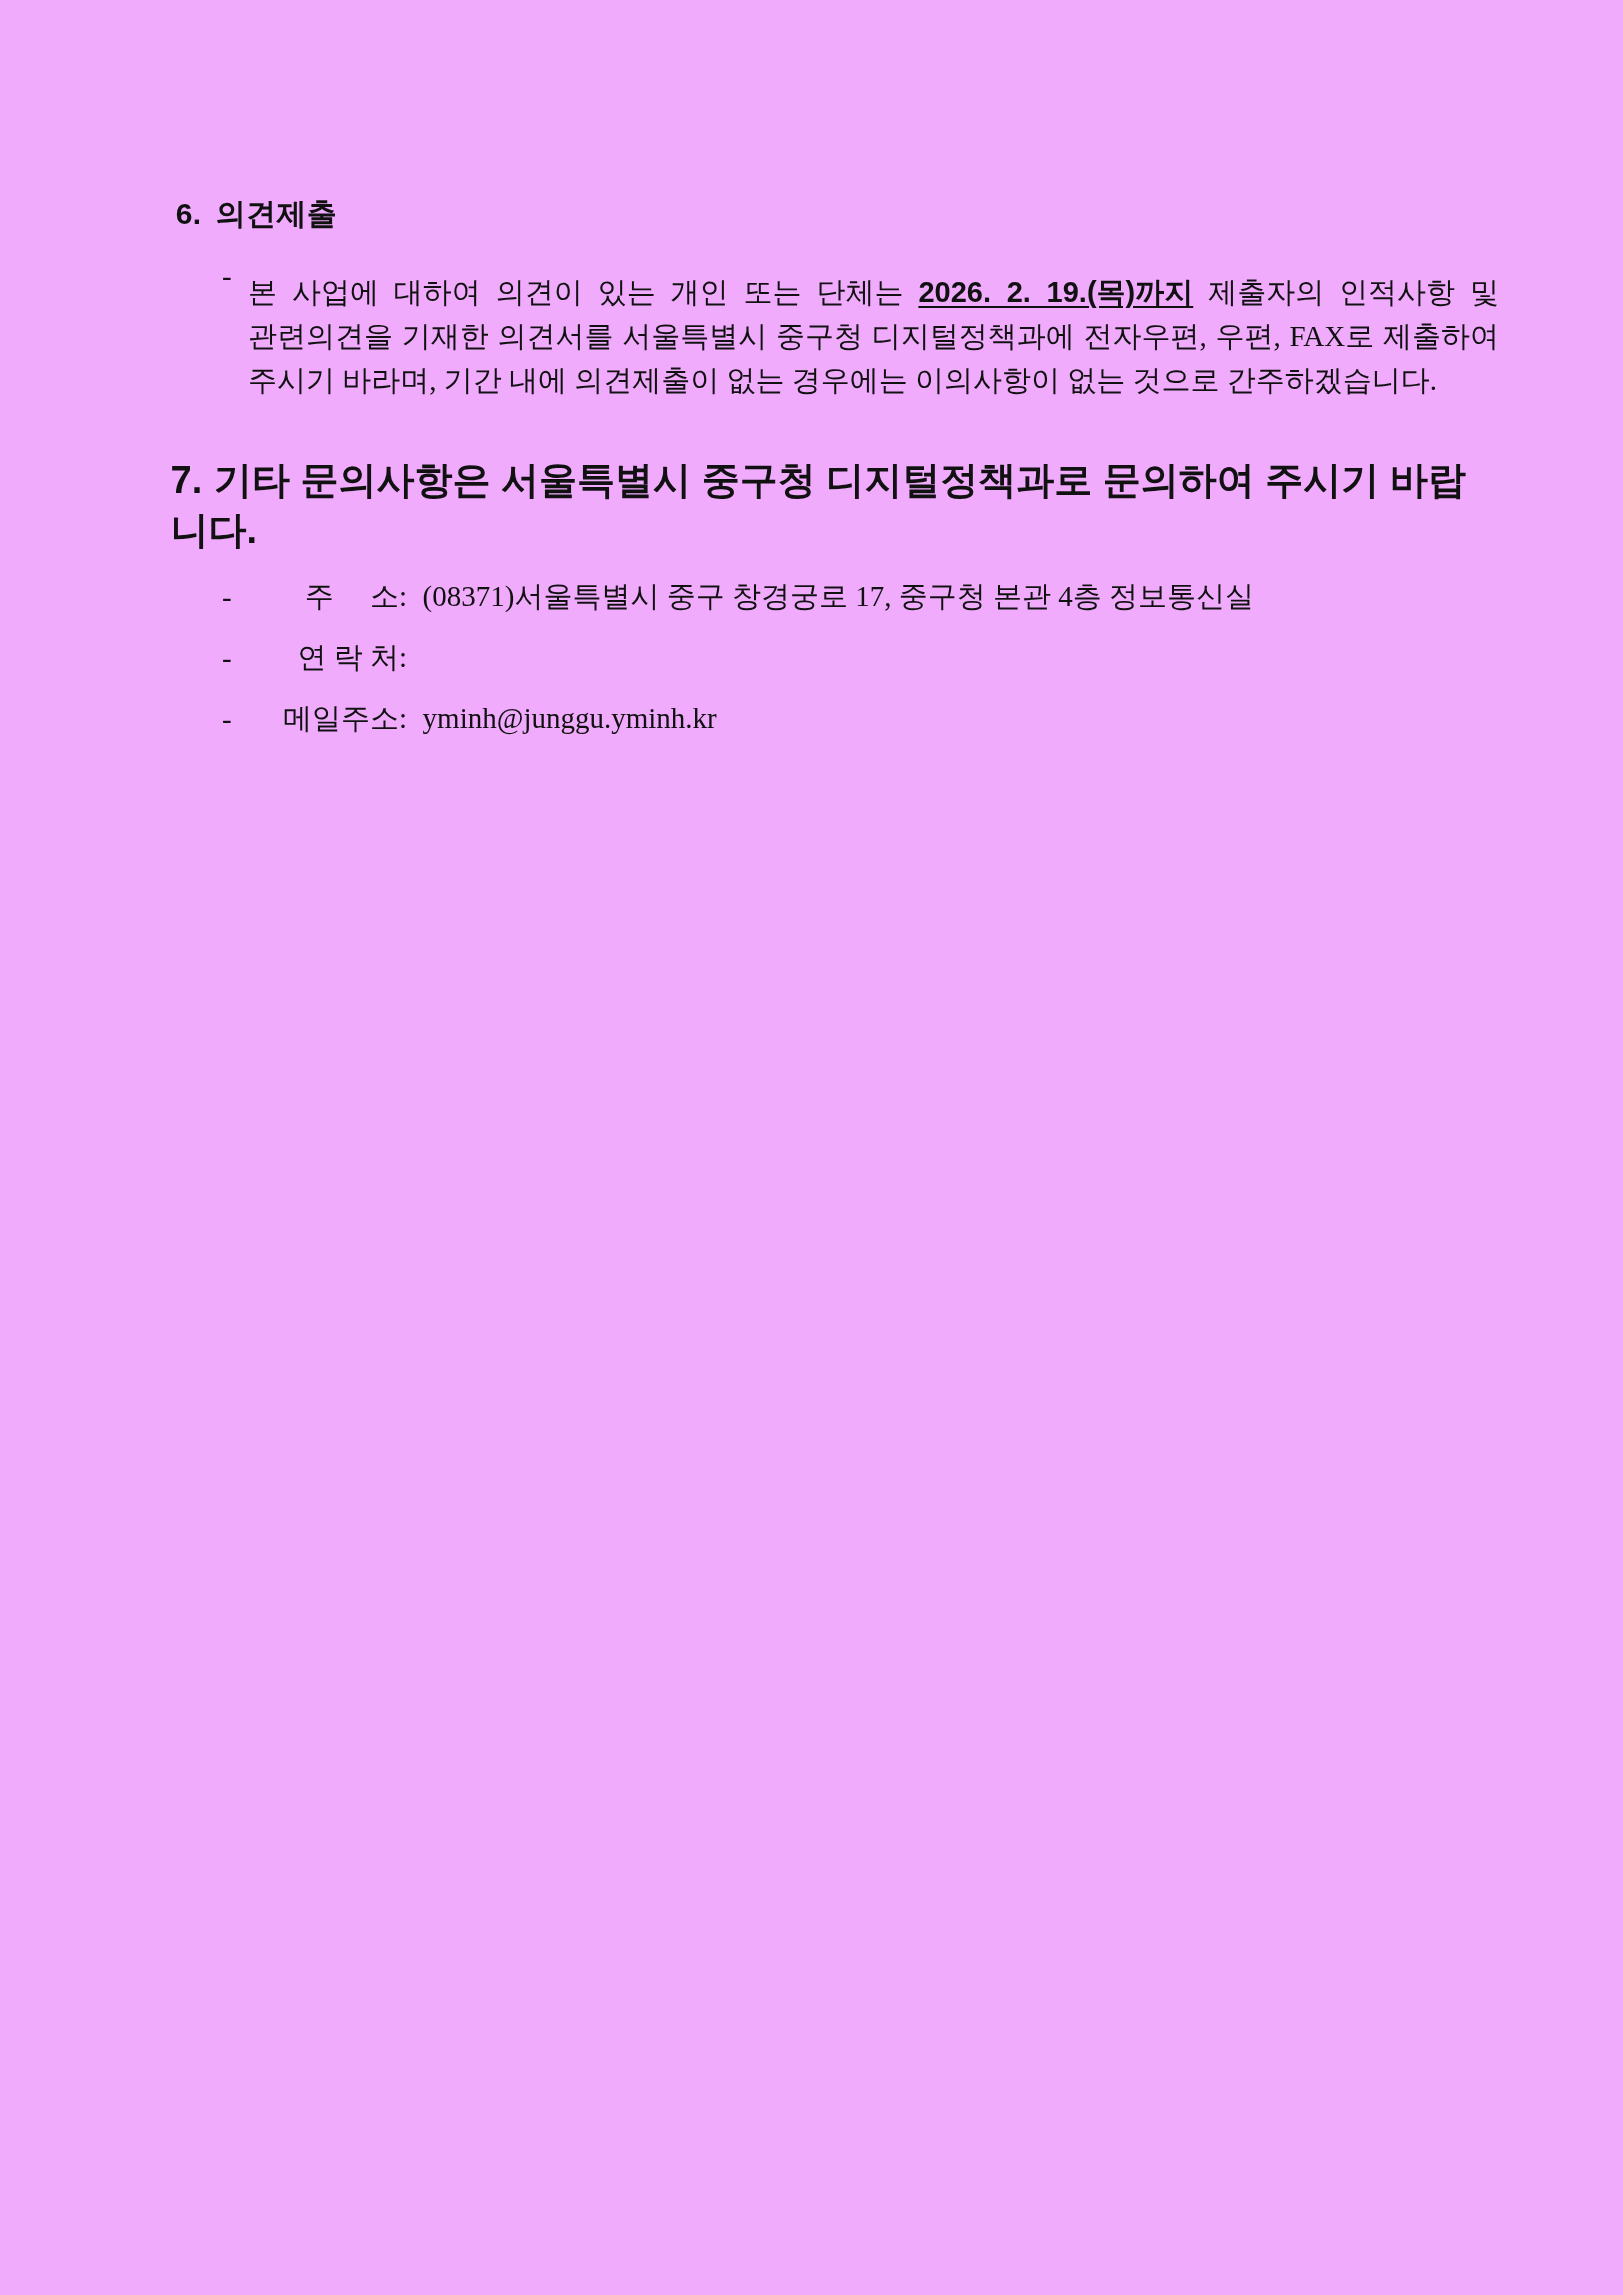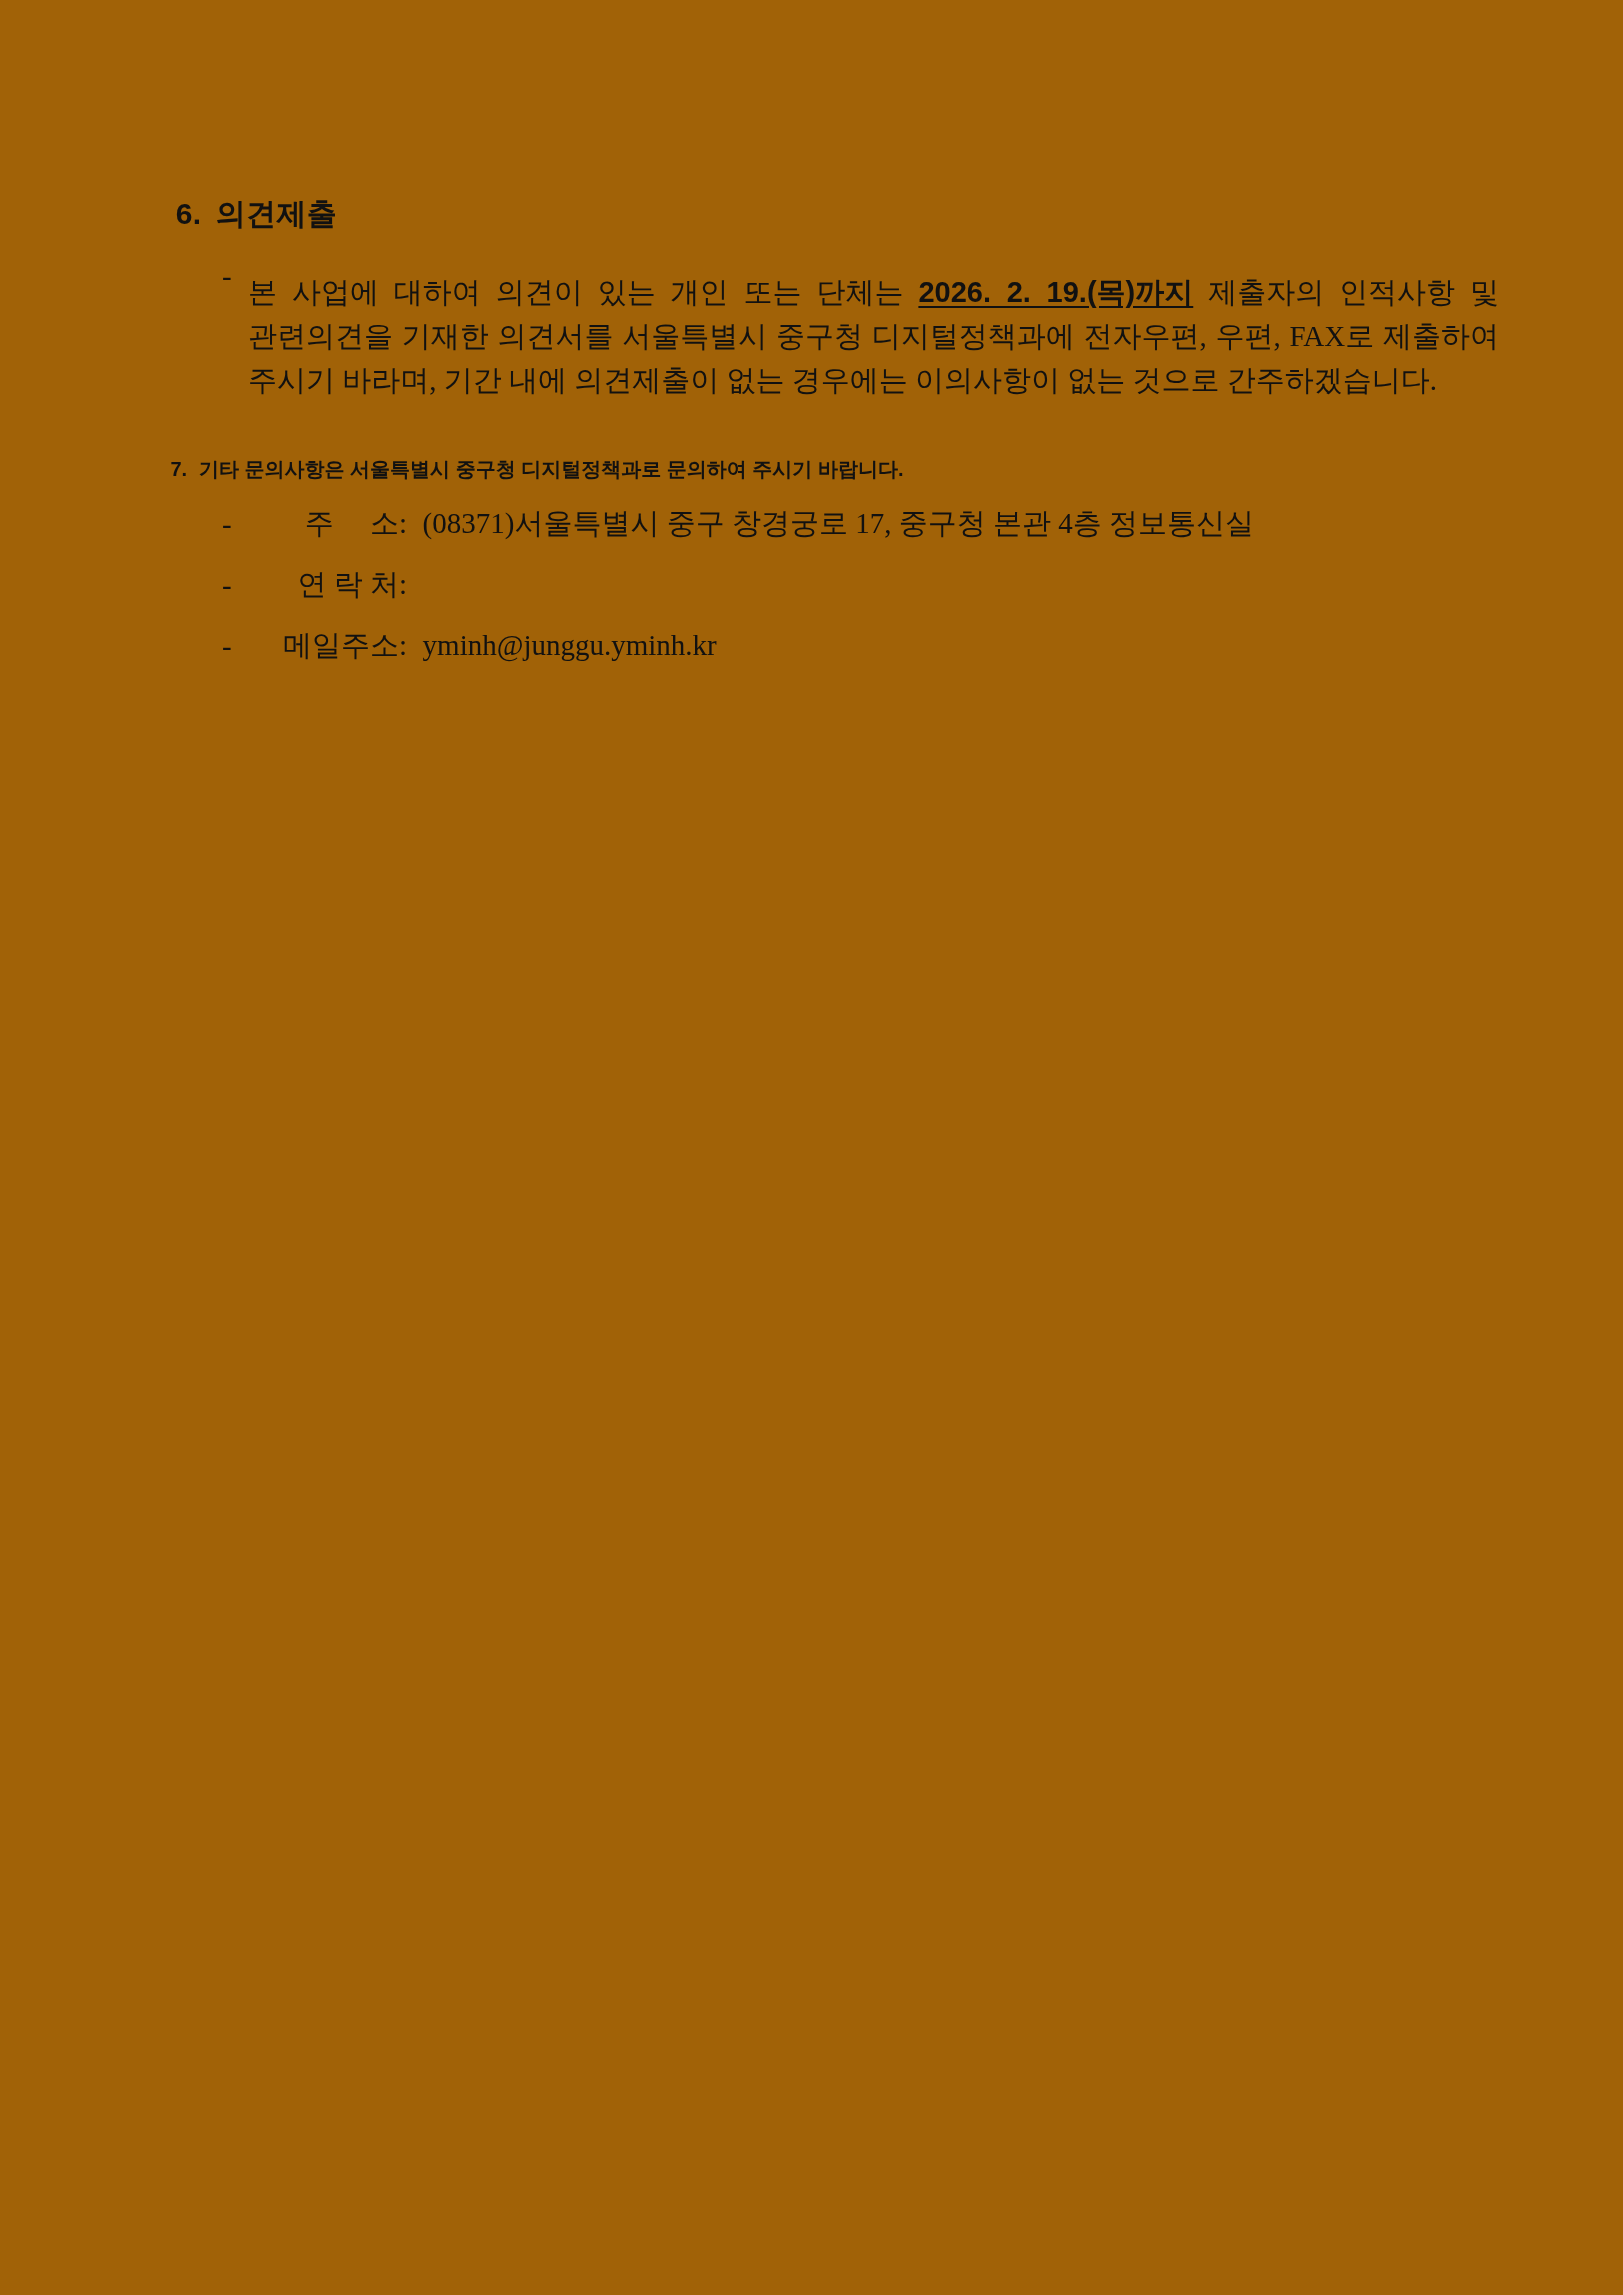--- a/index.html
+++ b/index.html
@@ -8,21 +8,21 @@
     background: #ffffff;
   }
   body {
     font-family: "Liberation Serif", "DejaVu Serif", serif;
     color: #111111;
   }
   .page {
     position: relative;
     width: 1623px;
     height: 2295px;
-    background: #a16207;
+    background: #f0abfc;
     box-sizing: border-box;
     padding: 196px 124px 0 164px;
     overflow: hidden;
   }
   .doc-body {
     width: 1335px;
   }
 
   
   .section {
@@ -67,21 +67,21 @@
     font-family: "Liberation Sans", "DejaVu Sans", sans-serif;
     font-weight: bold;
     text-decoration: underline;
     text-underline-offset: 3.9px;
   }
 
   
   .section-heading-7 {
     font-family: "Liberation Sans", "DejaVu Sans", sans-serif;
     font-weight: bold;
-    font-size: 20px;
+    font-size: 38px;
     line-height: 1.3;
     margin: 25px 0 19.6px 0;
     padding-left: 6.5px;
   }
   .section-heading-7 .num {
     display: inline-block;
     margin-right: 11.8px;
   }
 
   .contact-row {

